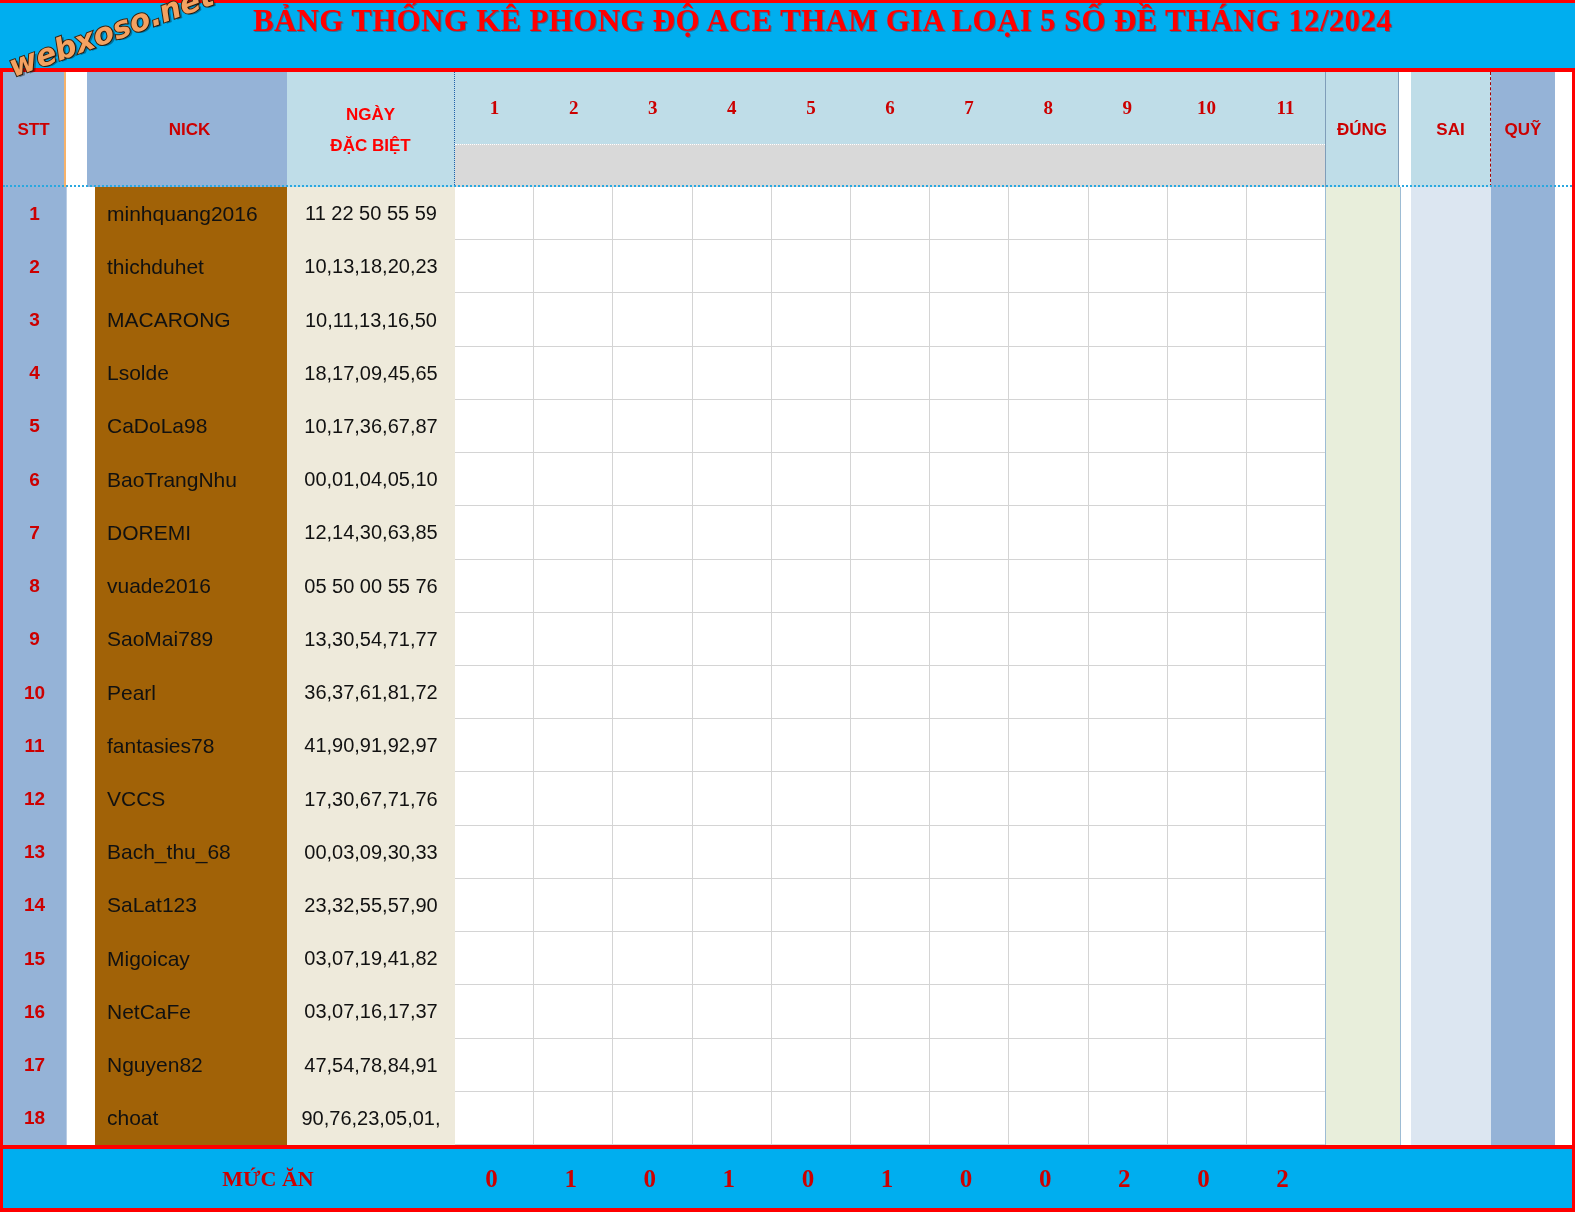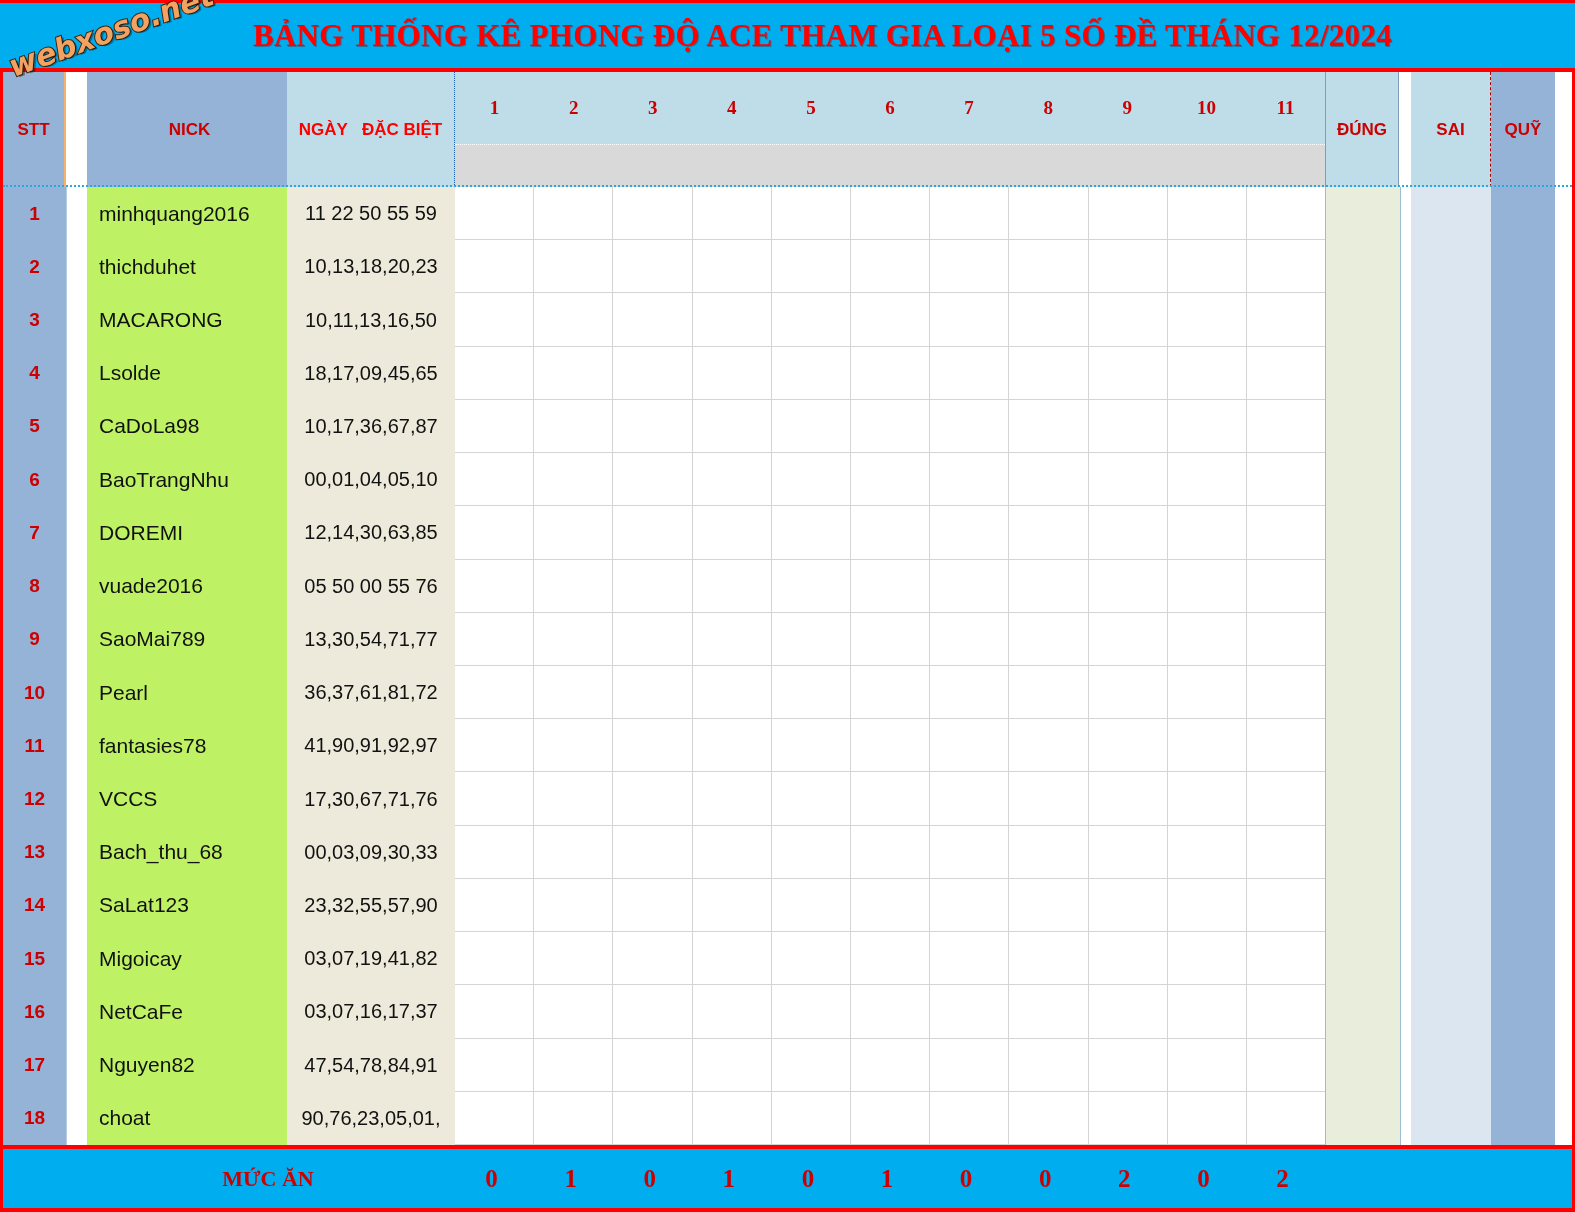--- a/index.html
+++ b/index.html
@@ -15,21 +15,21 @@
     box-sizing:border-box;
   }
 
   
   .titlebar{
     position:absolute;left:0;top:0;width:1575px;height:72px;
     background:#00AEEF;
     border-top:3px solid #ff0000;
     border-bottom:4px solid #ff0000;
     box-sizing:border-box;
-    display:flex;align-items:center;justify-content:center;
+    display:flex;align-items:flex-start;justify-content:center;
   }
   .title-text{
     font-family:"Liberation Serif", serif;
     font-weight:bold;
     font-size:31px;
     color:#ff0000;
     letter-spacing:.3px;
     white-space:nowrap;
     text-shadow:1px 1px 0 rgba(120,0,0,.35);
     padding-left:70px;
@@ -87,21 +87,21 @@
     box-sizing:border-box;
   }
   .hdr-blue{background:#95b3d7;}
 
   .hdr-stt{border-right:2px solid #f6b26b;}
   .hdr-nick{border-right:1px dotted #1f5fa9;}
 
   .hdr-ngay{
     background:#bfdde8;
     border-right:1px dotted #1f5fa9;
-    flex-direction:row;justify-content:center;gap:14px;
+    flex-direction:column;justify-content:center;gap:14px;
   }
   .hdr-ngay .l1,.hdr-ngay .l2{
     font-size:17px;font-weight:bold;color:#ff0000;line-height:1;
   }
 
   .numhdr{position:relative;height:115px;background:#bfdde8;}
   .numhdr-top{
     position:absolute;left:0;top:0;width:100%;height:72px;
     display:flex;
   }
@@ -117,21 +117,21 @@
     border-top:1px dotted #ffffff;
   }
 
   .hdr-dung{background:#bfdde8;border-left:1px solid #7f9db9;border-right:1px solid #7f9db9;}
   .hdr-sai{background:#bfdde8;border-right:1px dashed #aa0000;}
   .hdr-quy{background:#95b3d7;}
 
   
   .bod{position:absolute;top:115px;height:958px;}
   .bod-stt{background:#95b3d7;border-right:1px solid #b8cce4;}
-  .bod-nick{background:#bef264;border-right:3px solid #a3a3a3;}
+  .bod-nick{background:#a16207;border-right:3px solid #a3a3a3;margin-left:8px;}
   .bod-ngay{background:#eeeadb;border-right:1px solid #4472a8;}
   .bod-nums{background:#ffffff;}
   .bod-dung{background:#e8eedb;border-left:1px solid #9dbcd4;border-right:1px solid #9dbcd4;}
   .bod-sai{background:#dce6f1;border-right:1px solid #9dbcd4;}
   .bod-quy{background:#95b3d7;}
 
   .rows{position:relative;width:100%;height:100%;}
   .row{
     height:53.22px;
     box-sizing:border-box;

